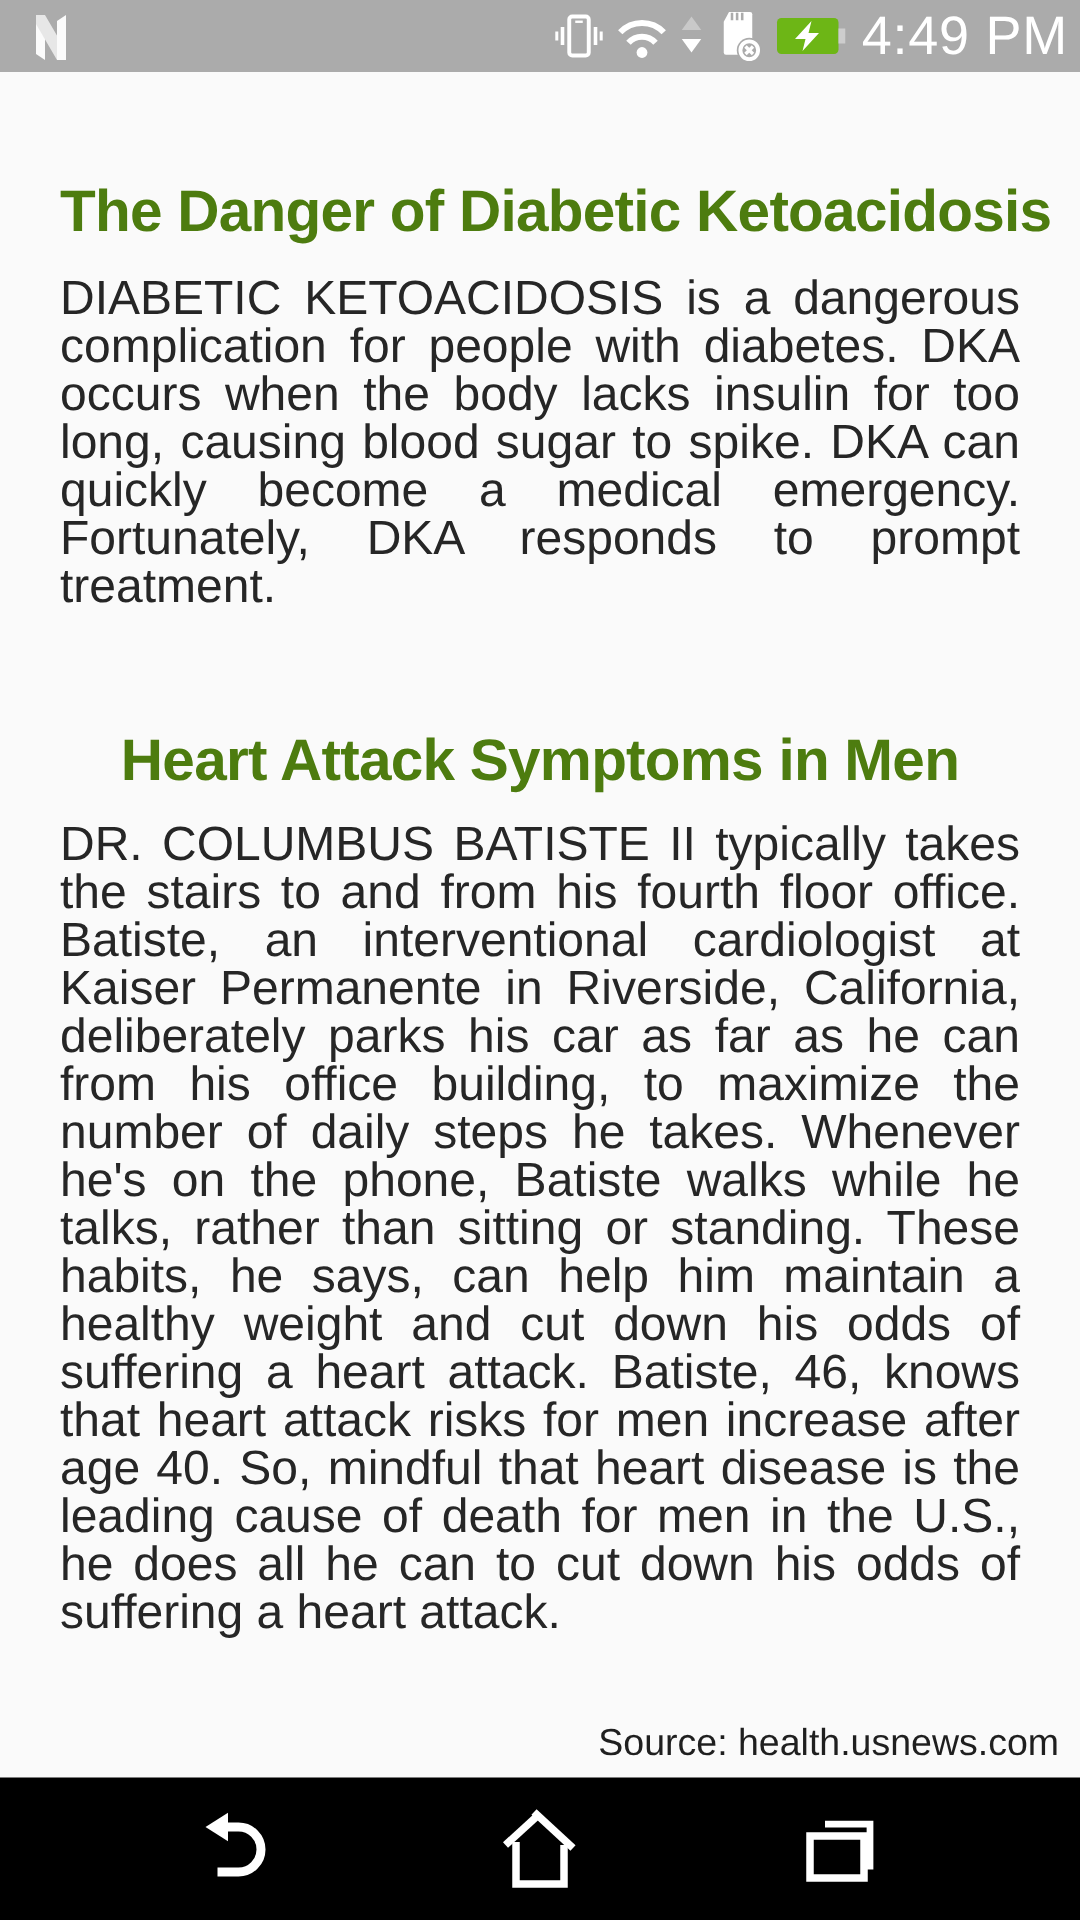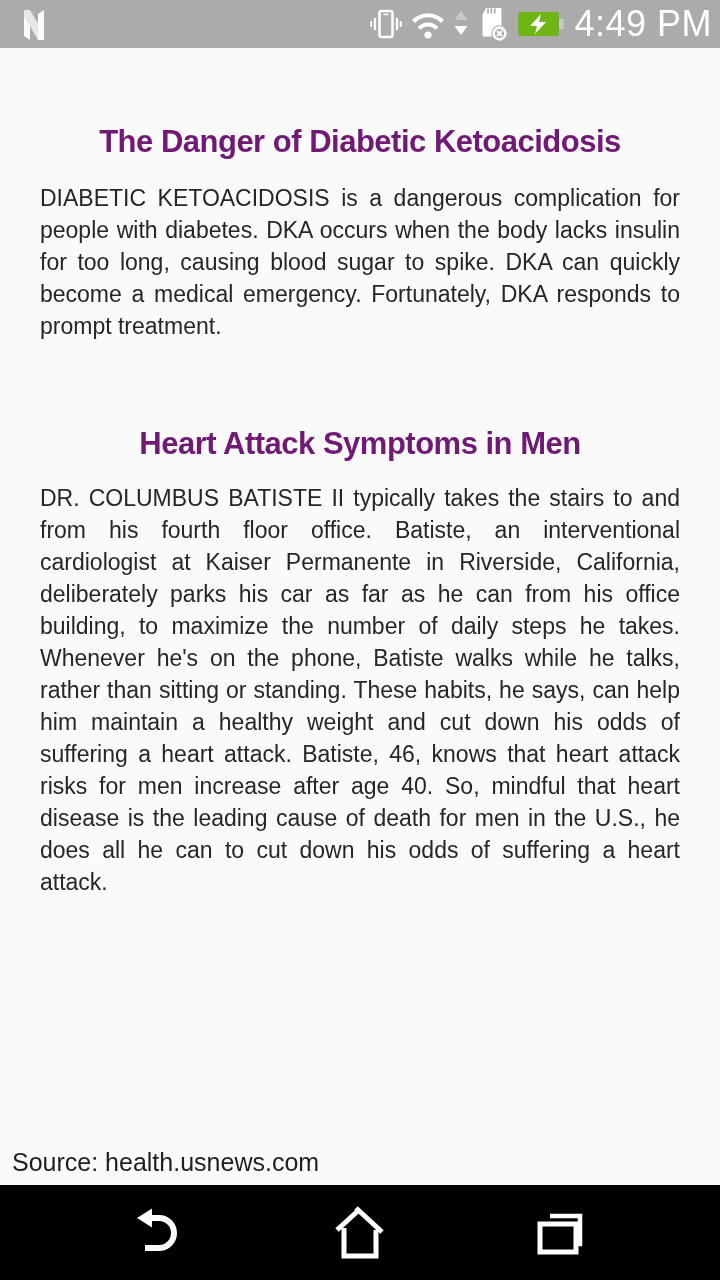--- a/index.html
+++ b/index.html
@@ -7,29 +7,29 @@
           font-family:"Liberation Sans",sans-serif;background:#fafafa;}
 
   
   .statusbar{position:absolute;top:0;left:0;right:0;height:48px;background:#ababab;
              display:flex;align-items:center;padding:0 8px 0 16px;box-sizing:border-box;}
   .sb-right{margin-left:auto;display:flex;align-items:center;gap:9px;}
   .sb-time{color:#fff;font-size:36px;line-height:48px;letter-spacing:.5px;}
 
   
   .content{position:absolute;top:48px;left:0;right:0;height:1137px;background:#fafafa;overflow:hidden;}
-  .hd{font-weight:700;font-size:31px;line-height:44px;color:#701a75;letter-spacing:-.5px;}
+  .hd{font-weight:700;font-size:39px;line-height:44px;color:#4d7c0f;letter-spacing:-.5px;}
   .hd.center{text-align:center;white-space:nowrap;}
   .h1m{margin:72px 40px 0;}
   .h2m{margin:80px 40px 0;}
   .h3m{margin:76px 40px 0;max-width:580px;text-align:left;}
-  .body-p{margin:18px 40px 0;font-size:23px;line-height:32px;text-align:justify;color:#262626;}
+  .body-p{margin:18px 40px 0;font-size:32px;line-height:32px;text-align:justify;color:#262626;}
   .p2m{margin-top:16px;}
   .source-bar{position:absolute;bottom:0;left:0;right:0;height:45px;background:#fafafa;
-              display:flex;align-items:center;justify-content:flex-start;padding-right:14px;
+              display:flex;align-items:center;justify-content:flex-end;padding-right:14px;
               box-sizing:border-box;font-size:25px;color:#1f1f1f;padding-left:12px;}
 
   
   .navbar{position:absolute;bottom:0;left:0;right:0;height:95px;background:#000;}
   .navbtn{position:absolute;top:19px;width:56px;height:56px;background:none;border:0;padding:0;cursor:pointer;}
   .navbtn.back{left:132px}.navbtn.home{left:332px}.navbtn.recents{left:532px}
   svg{display:block;}
 </style>
 </head>
 <body>

